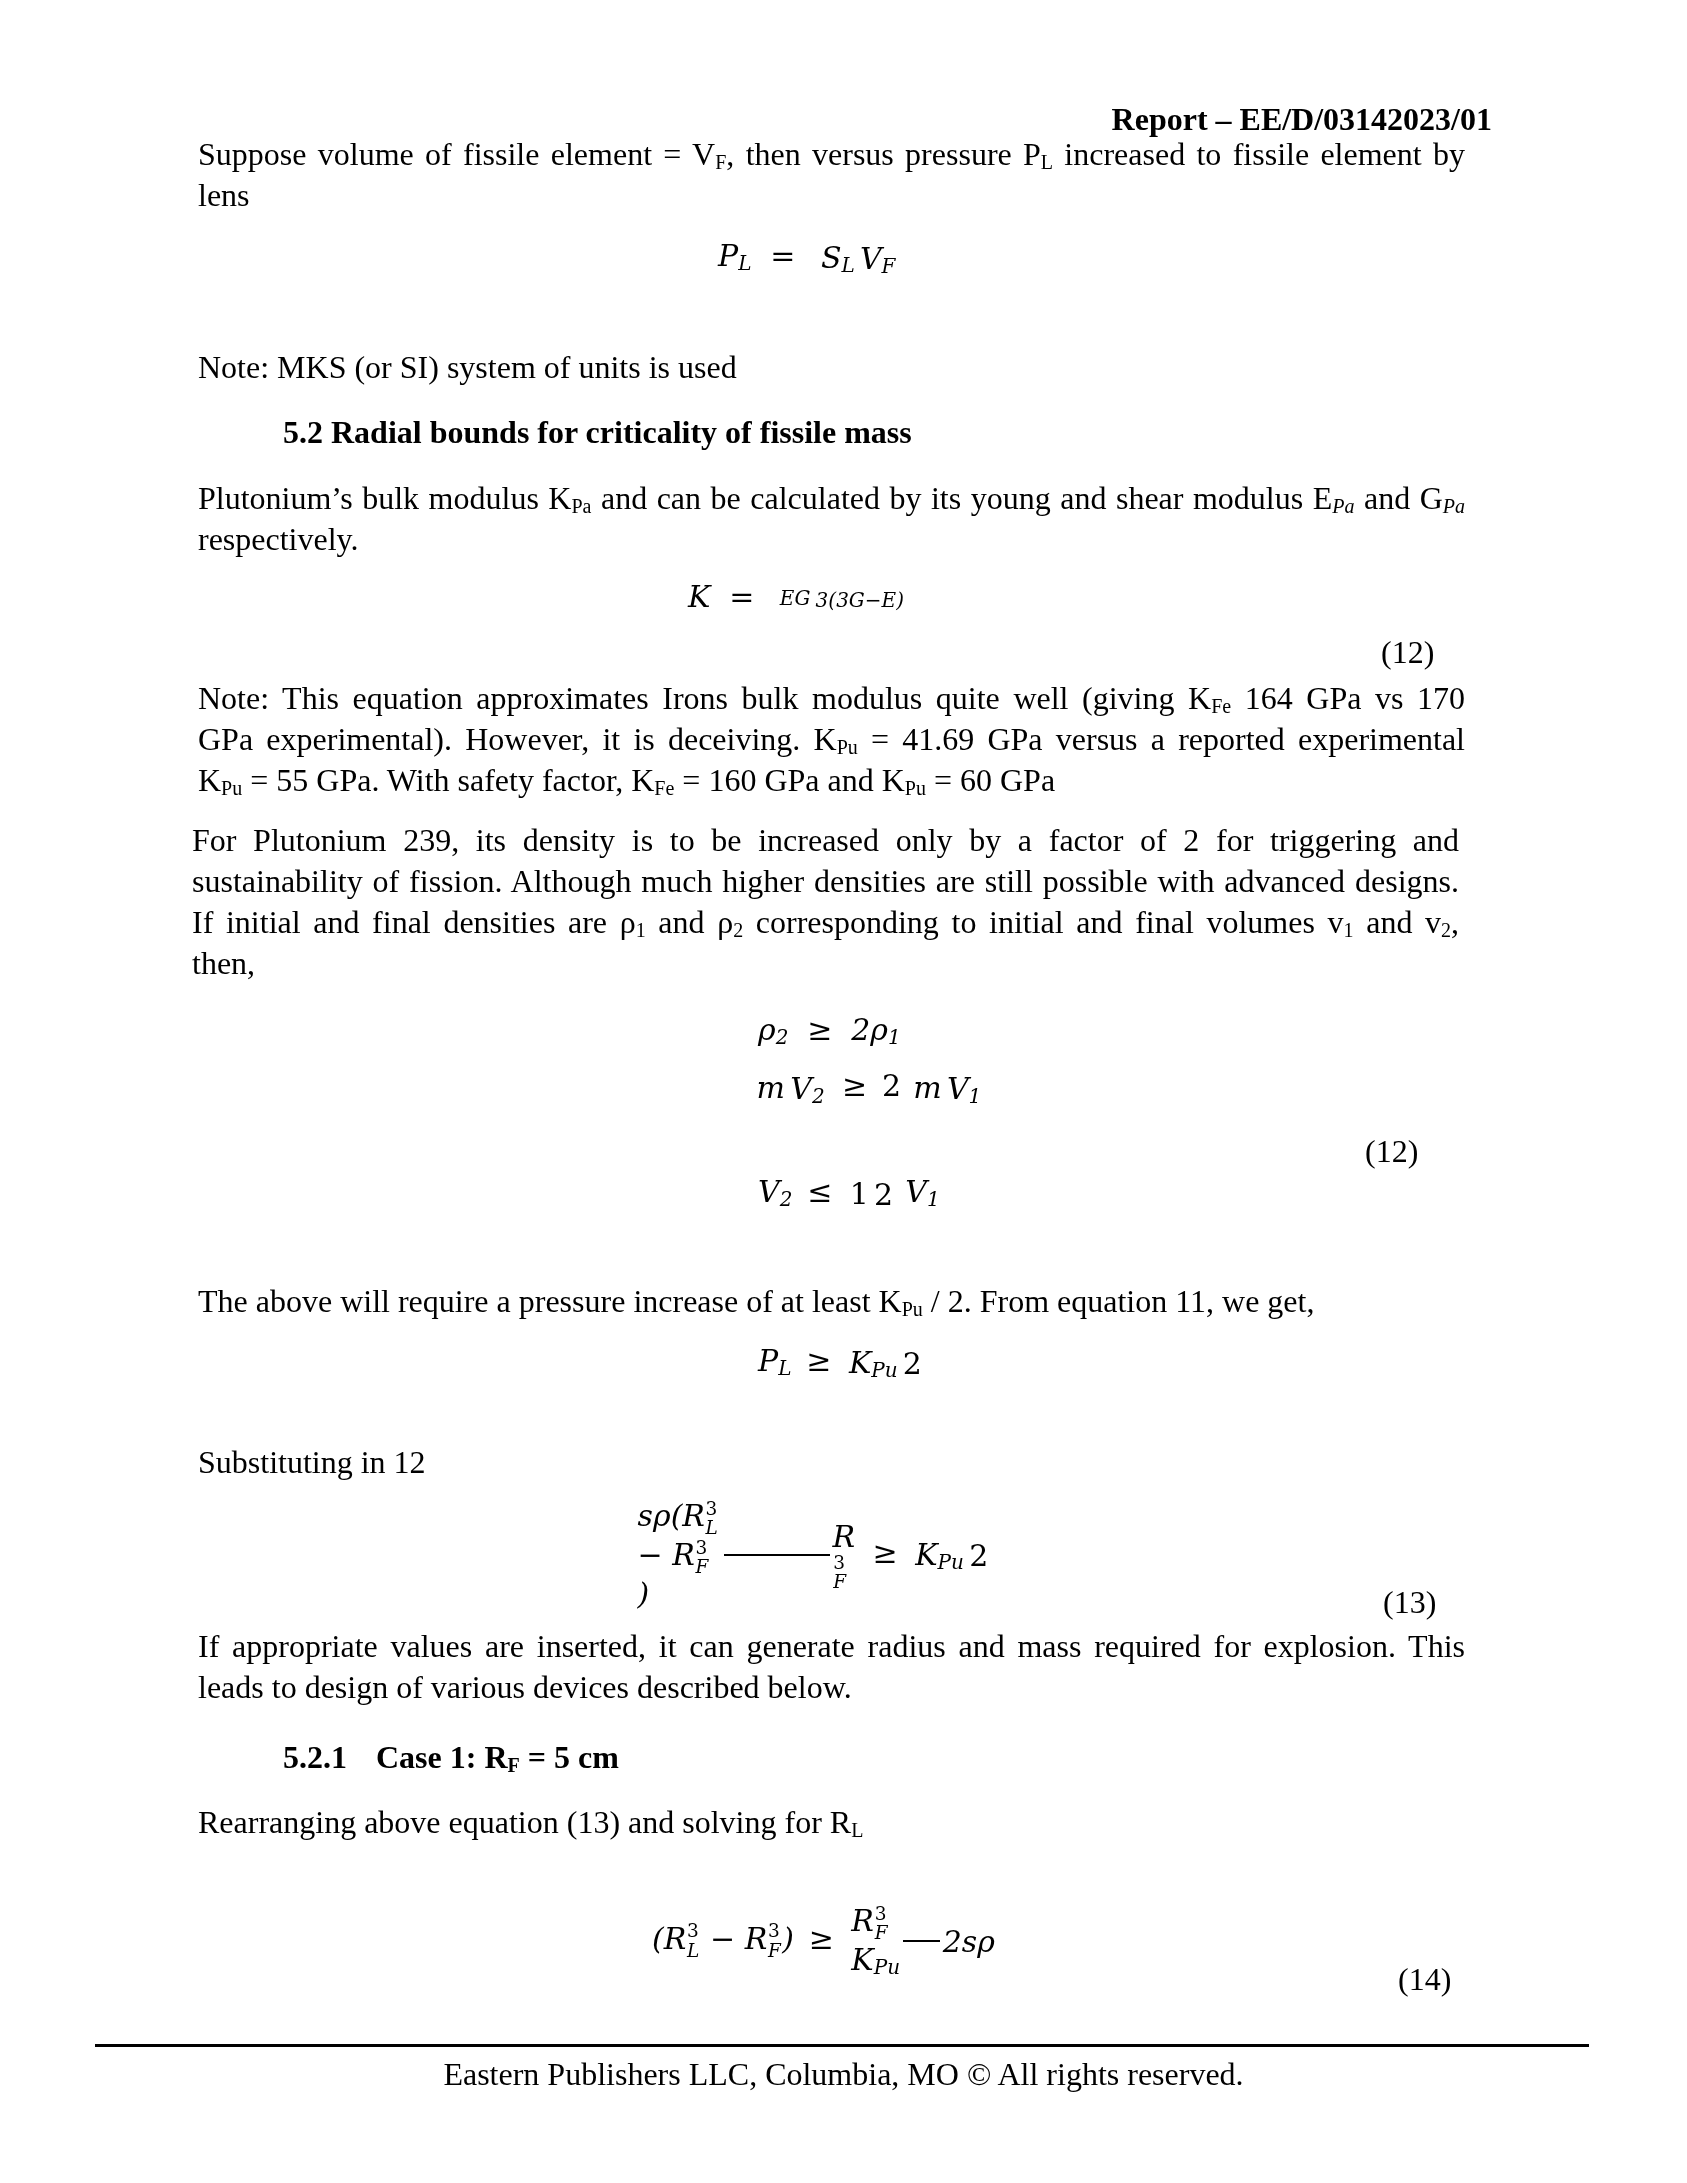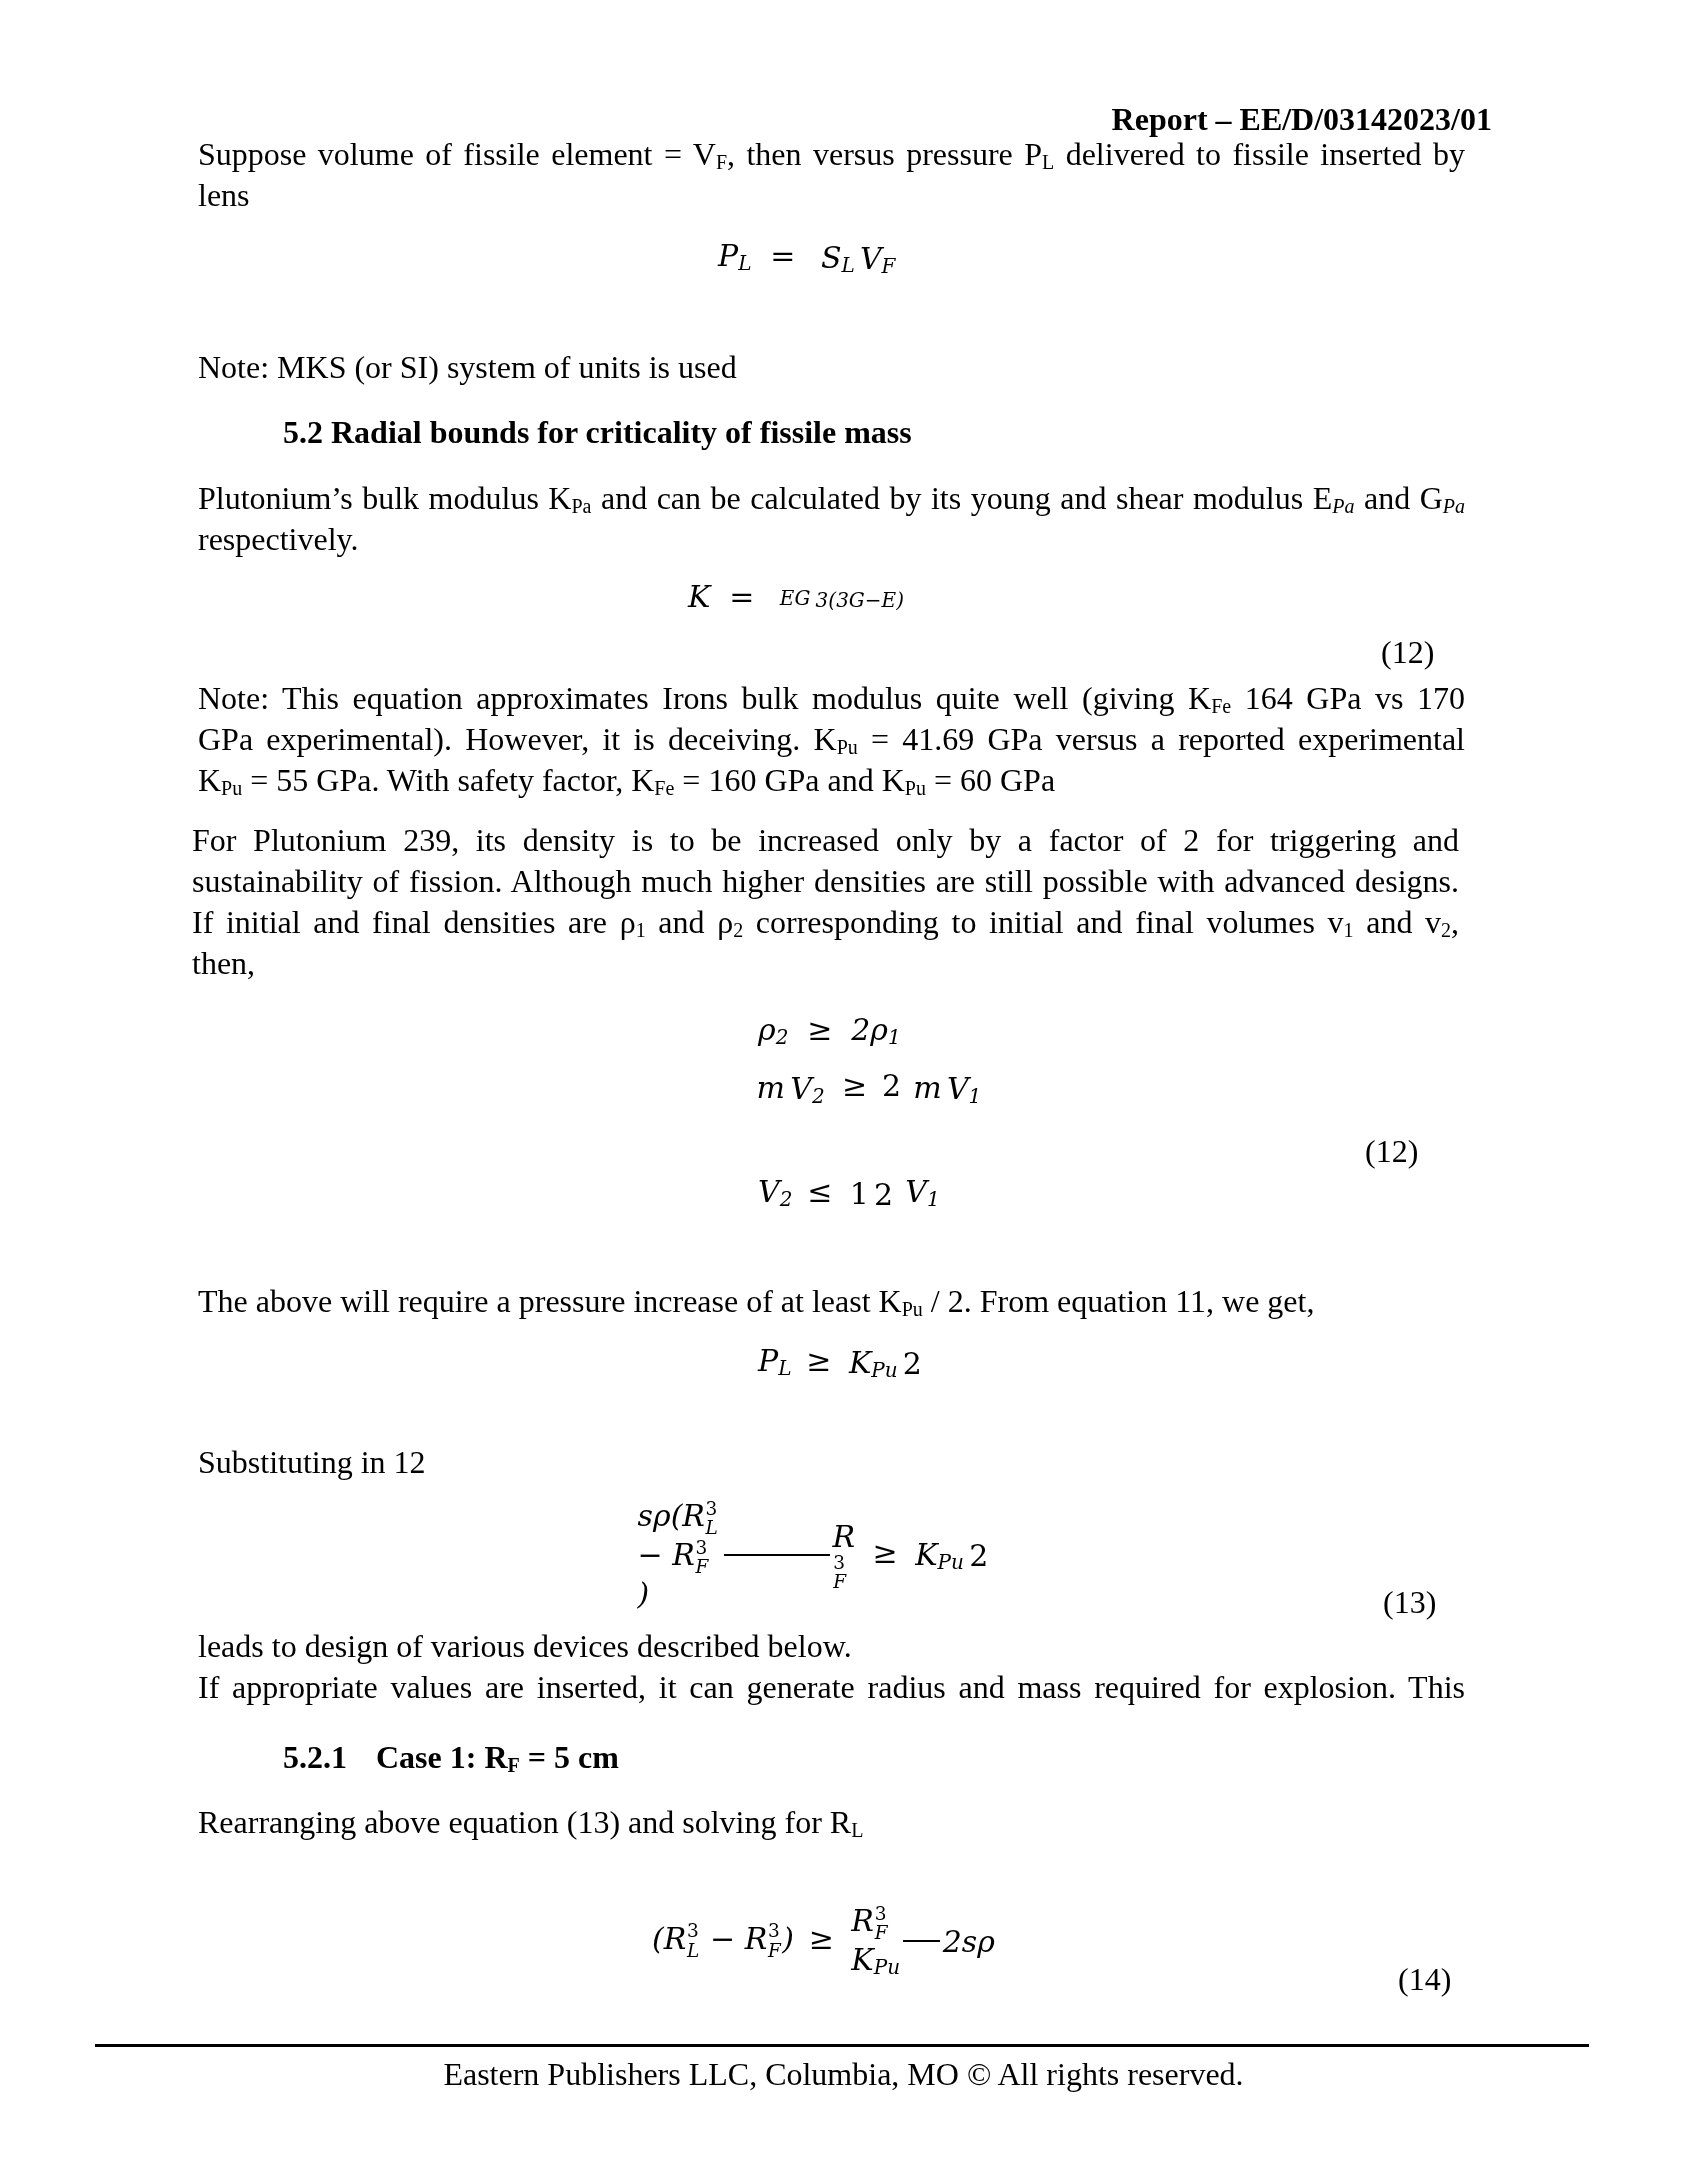--- a/index.html
+++ b/index.html
@@ -29,21 +29,21 @@
 </style>
 </head>
 <body>
 
 <div class="page">
 
   <div class="abs txt bold" style="right:222px; top:99px;">Report – EE/D/03142023/01</div>
 
   <div class="abs txt" style="left:198px; top:134px; width:1267px;">
     <div class="just-all" style="text-align-last: justify;">
-      <span>Suppose volume of fissile element = V</span><sub class="s">F</sub><span>, then versus pressure P</span><sub class="s">L</sub><span> delivered to fissile inserted by</span>
+      <span>Suppose volume of fissile element = V</span><sub class="s">F</sub><span>, then versus pressure P</span><sub class="s">L</sub><span> increased to fissile element by</span>
     </div>
     <div>lens</div>
   </div>
 
   <div class="abs math" style="left:718px; top:238px;">
     <span>P</span><sub class="si">L</sub>
     <span class="rel">=</span>
     <span class="frac">
       <span class="num"><span>S</span><sub class="si">L</sub></span>
       <span class="bar"></span>
@@ -167,22 +167,22 @@
     <span class="rel" style="margin:0 5.3px;">≥</span>
     <span class="frac" style="margin:0;">
       <span class="num"><span>K</span><sub class="si">Pu</sub></span>
       <span class="bar"></span>
       <span class="den up">2</span>
     </span>
   </div>
   <div class="abs eqnum" style="left:1383px; top:1543px;">(13)</div>
 
   <div class="abs txt" style="left:198px; top:1626px; width:1267px;">
+    <div style="text-align: justify; text-align-last: justify;">If appropriate values are inserted, it can generate radius and mass required for explosion. This</div>
     <div>leads to design of various devices described below.</div>
-    <div style="text-align: justify; text-align-last: justify;">If appropriate values are inserted, it can generate radius and mass required for explosion. This</div>
   </div>
 
   <div class="abs txt bold" style="left:283px; top:1737px;">
     <span>5.2.1</span><span style="display:inline-block; width:29px;"></span><span>Case 1: R</span><sub class="s">F</sub><span> = 5 cm</span>
   </div>
 
   <div class="abs txt" style="left:198px; top:1802px;">
     <span>Rearranging above equation (13) and solving for R</span><sub class="s">L</sub>
   </div>
 

